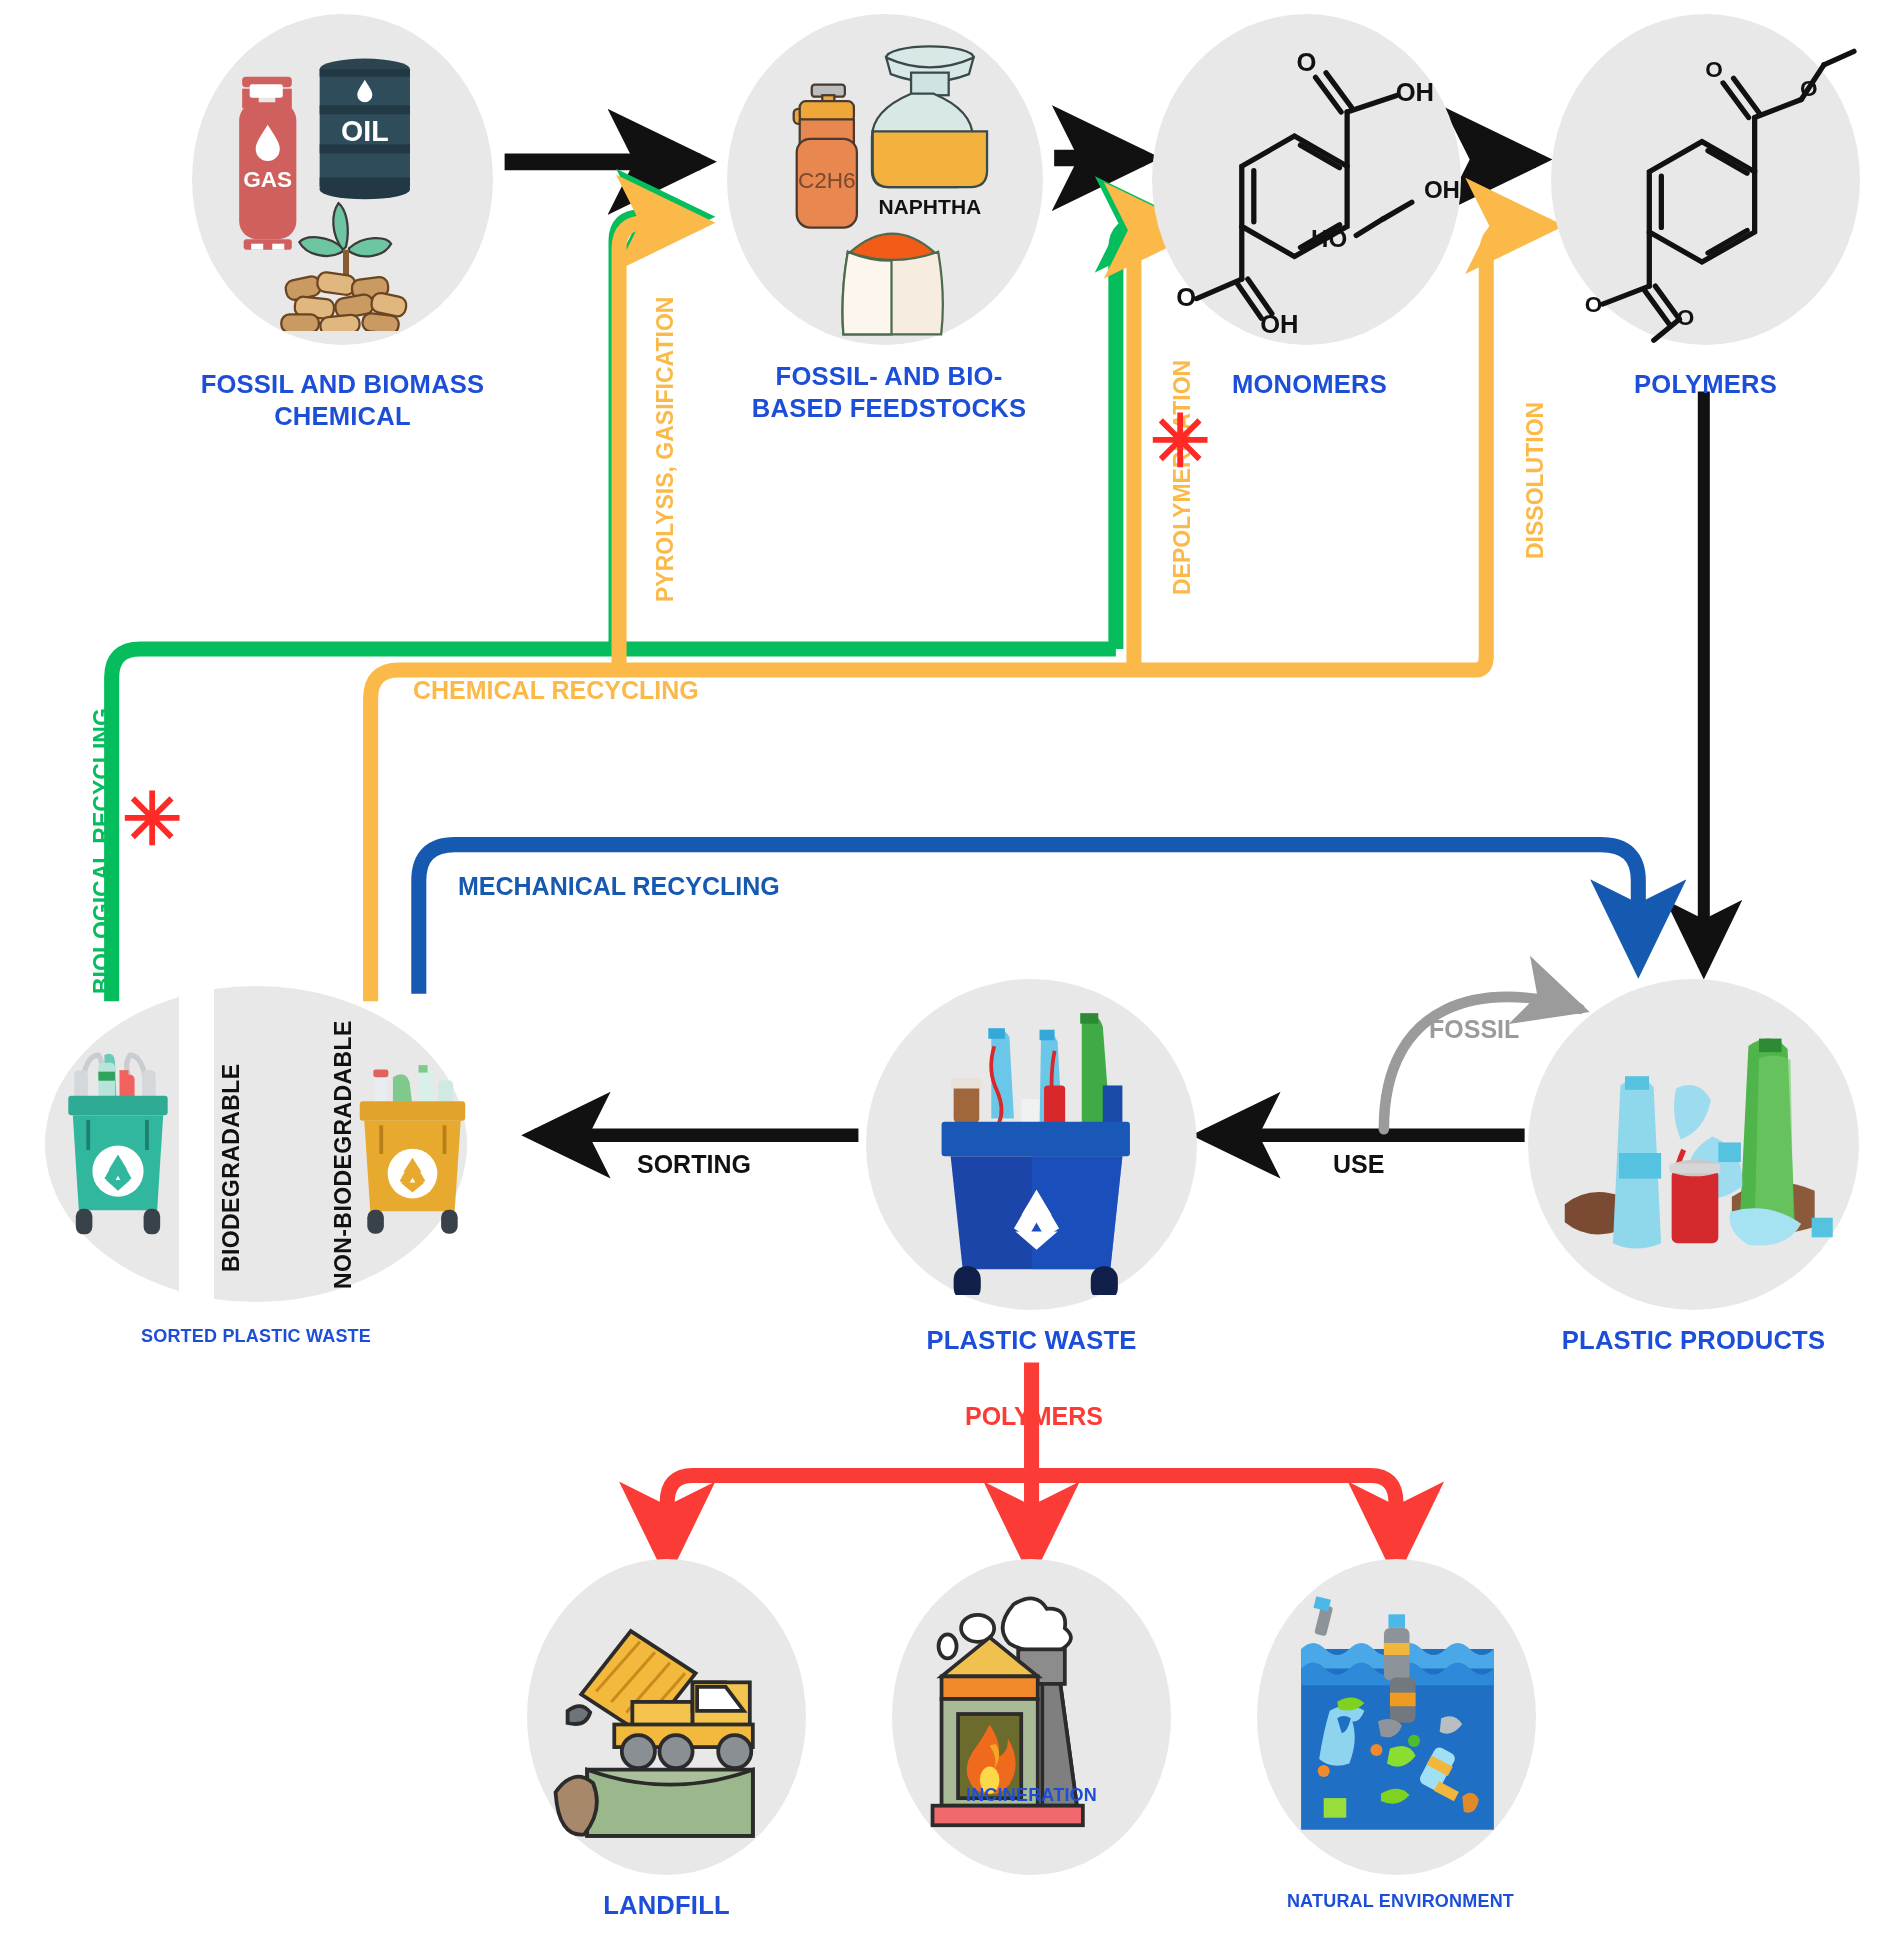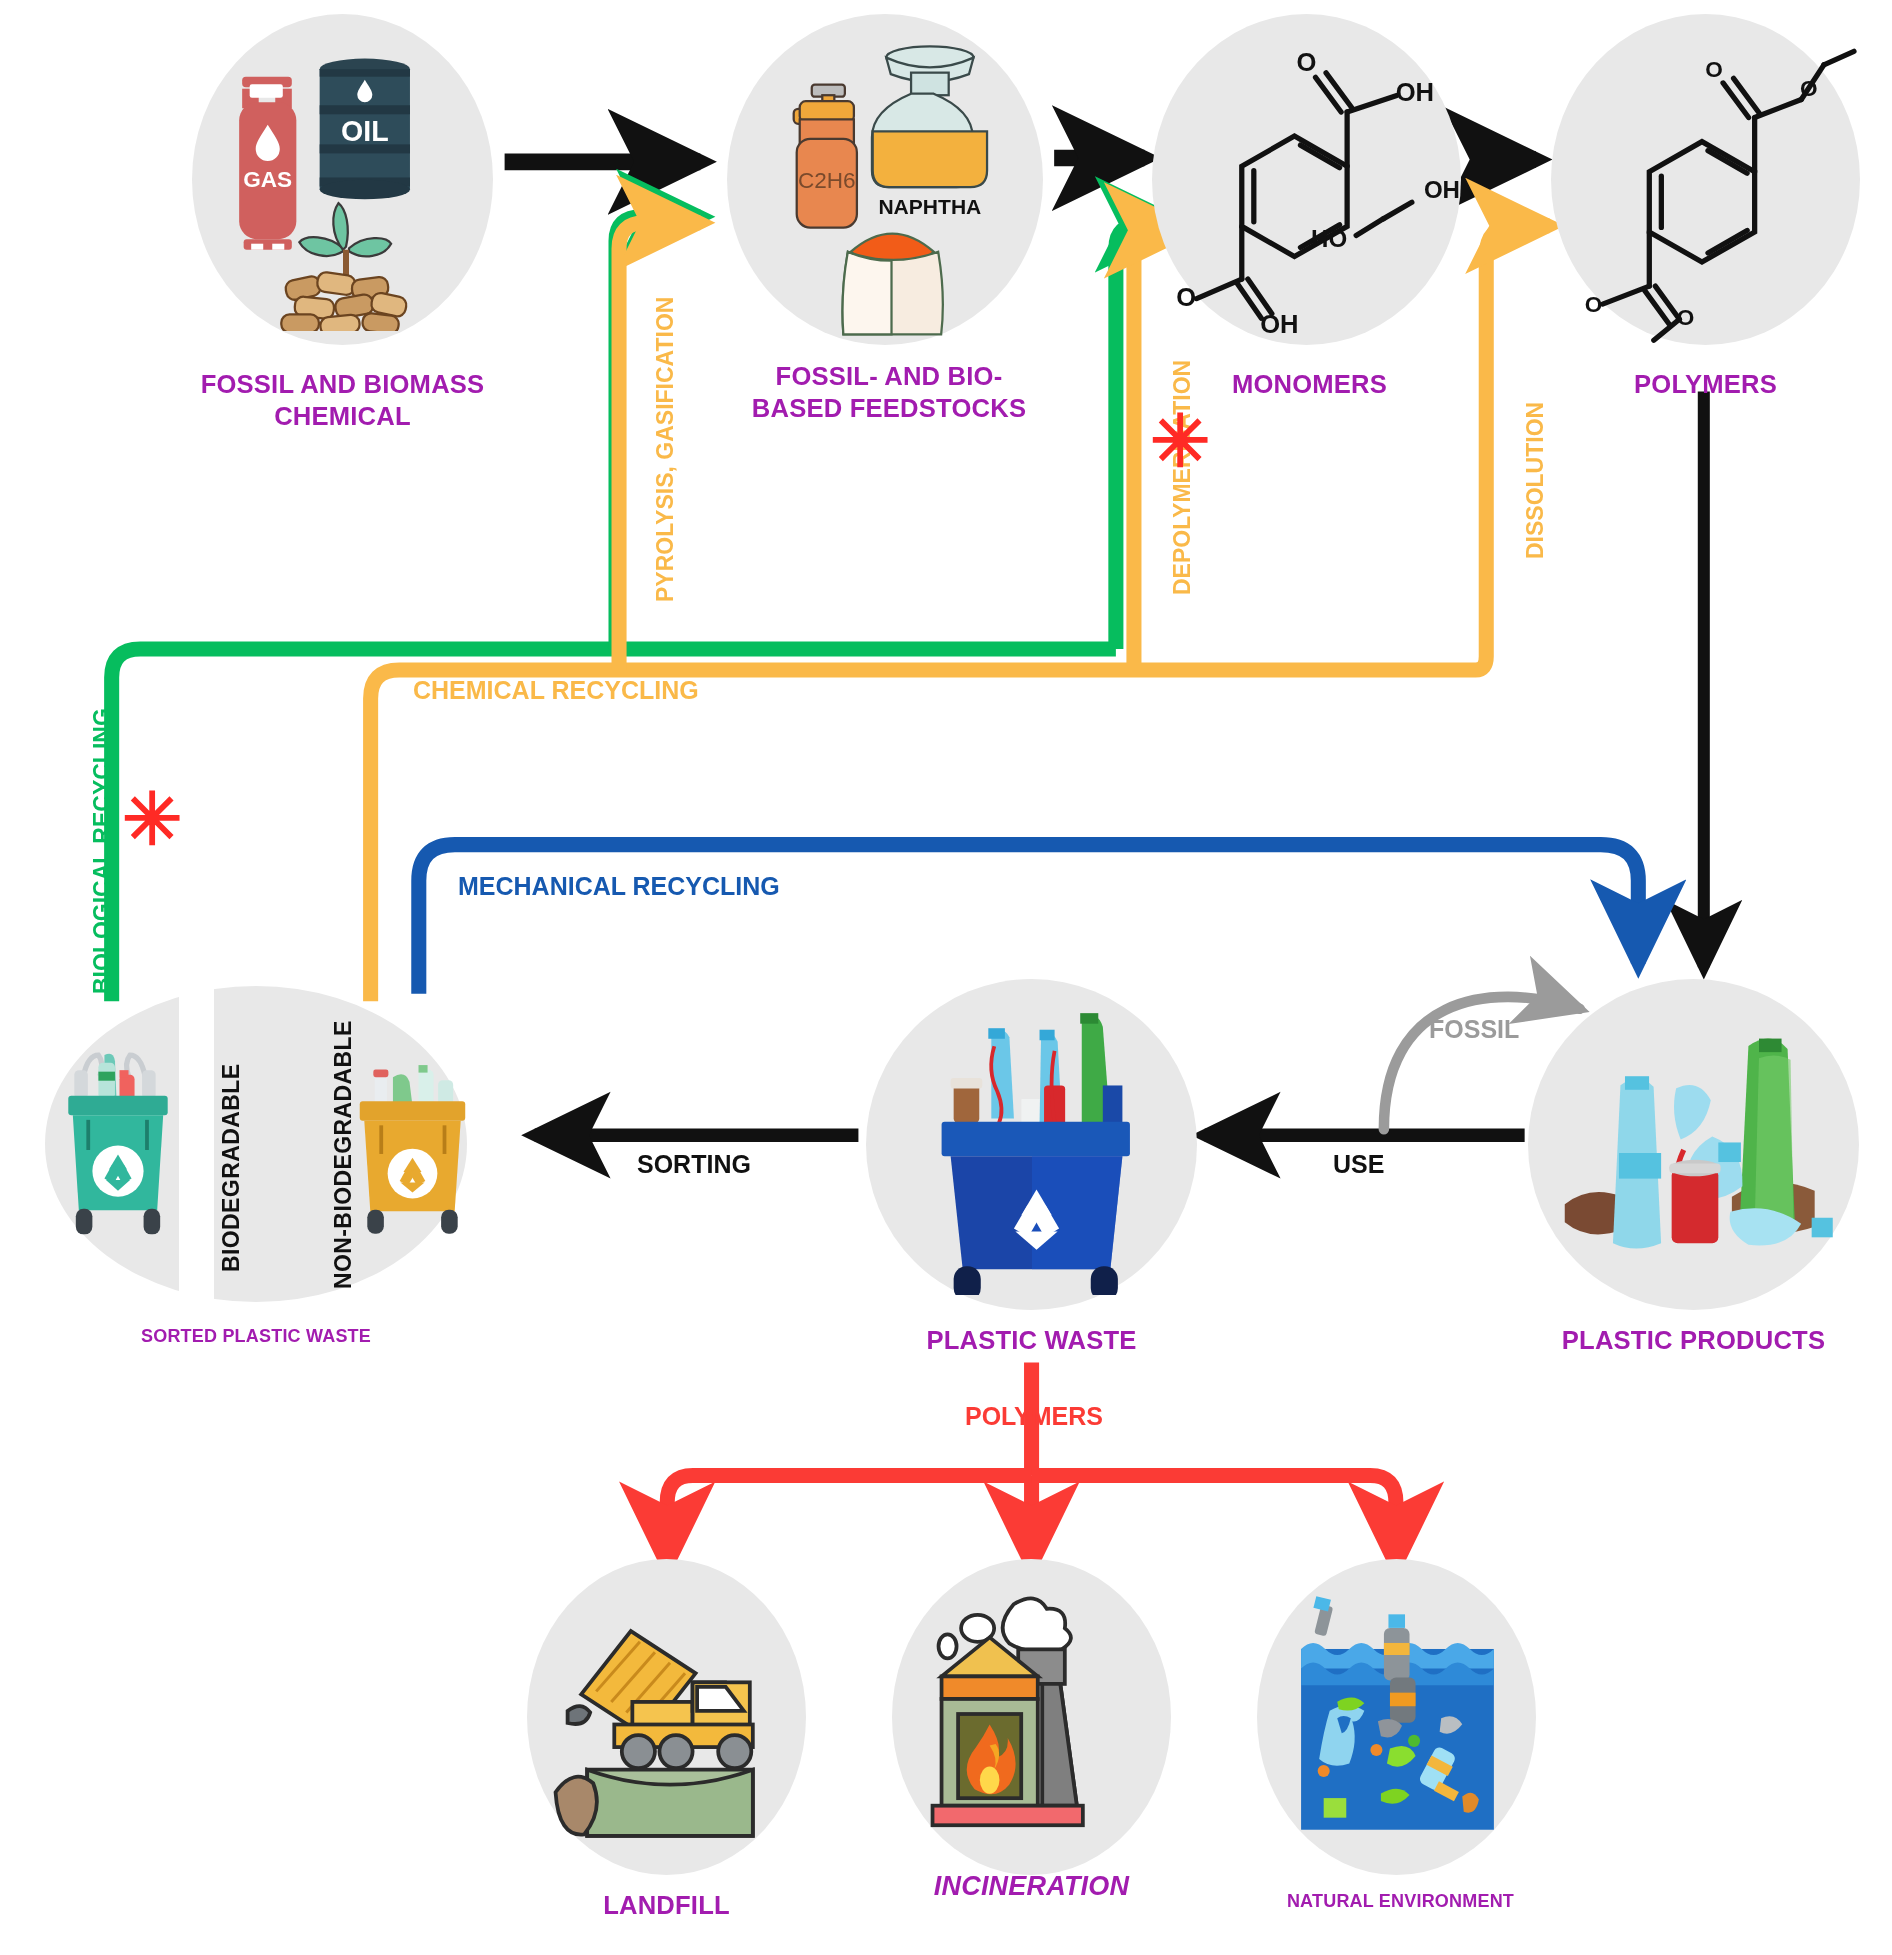--- a/index.html
+++ b/index.html
@@ -2,21 +2,21 @@
 <html style="font-size:12px"><head>
 <meta charset="utf-8">
 <style>
   html,body{margin:0;padding:0;background:#ffffff;}
   body{font-family:"Liberation Sans", sans-serif;}
   #stage{position:relative;width:1893px;height:1955px;background:#fff;overflow:hidden;}
   #edges{position:absolute;left:0;top:0;width:1893px;height:1955px;}
 
   .node{position:absolute;}
   .bubble{position:absolute;border-radius:50%;background:#e8e8e8;}
-  .nodelabel{position:absolute;text-align:center;font-weight:bold;color:#a21caf;
+  .nodelabel{position:absolute;text-align:center;font-weight:bold;color:#1d4ed8;
              font-family:"Liberation Sans", sans-serif;letter-spacing:0.2px;line-height:1.25;}
 
   .edgelabel{position:absolute;font-weight:bold;font-family:"Liberation Sans", sans-serif;white-space:nowrap;}
   .vert{transform-origin:0 0;transform:rotate(-90deg);}
   .asterisk{position:absolute;color:#ff2a25;font-weight:bold;line-height:1;}
 </style>
 </head>
 <body>
 
 <div id="stage">
@@ -426,21 +426,21 @@
         <path d="M30,116 L94,64 L158,116 Z" fill="#f0c14f"></path>
         <rect x="30" y="116" width="128" height="30" fill="#f08a2a"></rect>
         <rect x="30" y="146" width="128" height="142" fill="#a8bb96"></rect>
         <rect x="52" y="166" width="84" height="112" fill="#6b6b2e"></rect>
         <path d="M94,180 q18,28 10,44 q16,-6 14,-26 q20,34 2,62 q-18,22 -46,6 q-22,-26 2,-56 q10,-14 18,-30 z" fill="#f06a1e" stroke="none"></path>
         <path d="M94,208 q12,18 6,32 q12,-20 2,-34 z" fill="#f5a623" stroke="none"></path>
         <ellipse cx="94" cy="254" rx="13" ry="18" fill="#ffd84a" stroke="none"></ellipse>
         <rect x="18" y="288" width="200" height="26" fill="#f2696d"></rect>
       </g>
     </svg>
-    <div class="nodelabel" style="left:892px;top:1870px;width:279px;font-size:27px;font-style:italic;">
+    <div class="nodelabel" style="left:892px;top:1784px;width:279px;font-size:18px;">
       <div>INCINERATION</div>
     </div>
   </div>
 
   <div class="node">
     <div class="bubble" style="left:1257px;top:1559px;width:279px;height:316px;"></div>
     <svg style="position:absolute;left:1280px;top:1581px;" width="241" height="264" viewBox="0 0 320 350">
       <g>
         <rect x="50" y="32" width="16" height="40" rx="4" fill="#8d9499" transform="rotate(14 58 52)"></rect>
         <rect x="46" y="22" width="20" height="16" fill="#4bb8e8" transform="rotate(14 56 30)"></rect>

